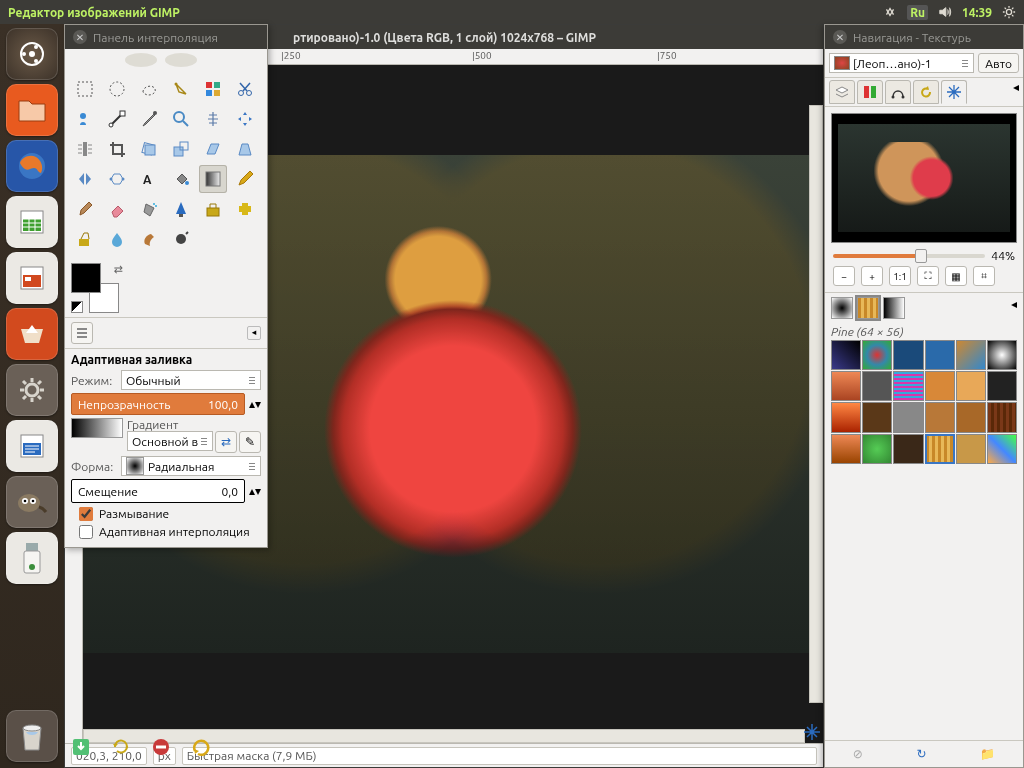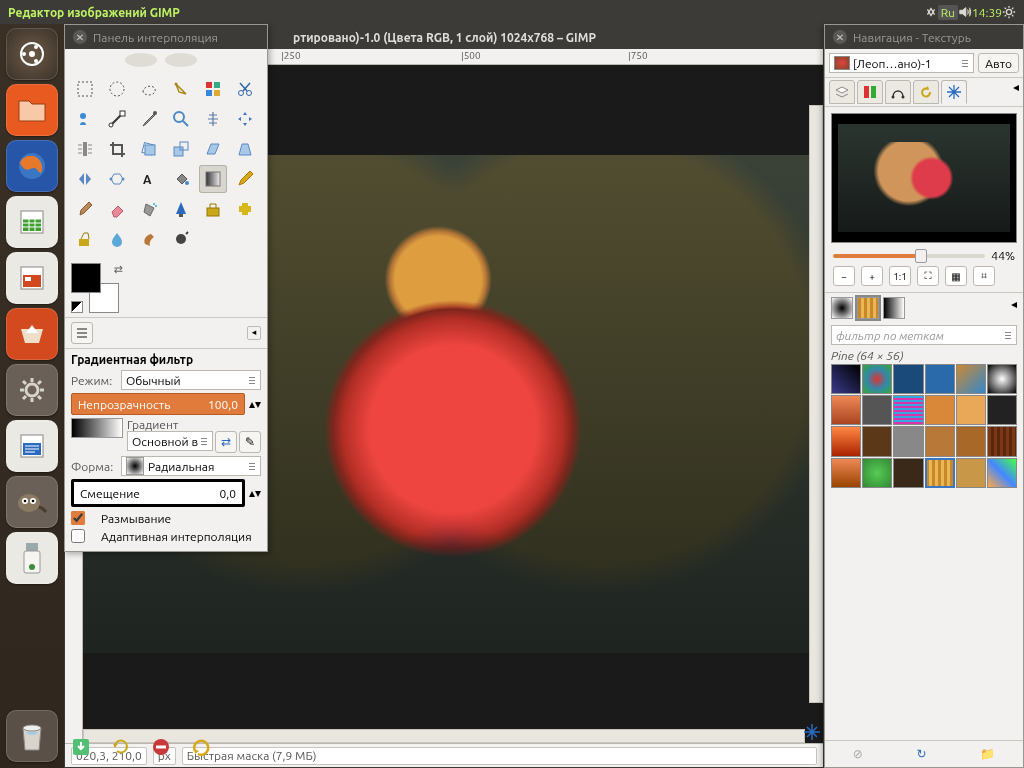--- a/index.html
+++ b/index.html
@@ -1,20 +1,20 @@
 <!DOCTYPE html>
 <html><head>
 <meta charset="utf-8">
 <style>
 *{box-sizing:border-box;margin:0;padding:0;font-family:Ubuntu,Arial,sans-serif;font-size:12px}
 body{width:1024px;height:768px;overflow:hidden;background:#4a3a2a;position:relative}
 
 .menubar{height:24px;background:#3c3b37;color:#bef264;display:flex;align-items:center;padding:0 8px;font-weight:bold;font-size:13px}
 .menubar .spacer{flex:1}
-.menubar .ind{display:inline-flex;align-items:center;gap:4px;font-weight:normal}
+.menubar .ind{margin-left:10px;display:inline-flex;align-items:center;gap:4px;font-weight:bold}
 .tray-icon{width:14px;height:14px;display:inline-block}
 
 .launcher{position:absolute;left:0;top:24px;bottom:0;width:64px;background:linear-gradient(#3a3026,#2f271e);display:flex;flex-direction:column;align-items:center;padding-top:4px;gap:4px}
 .launcher .app{width:52px;height:52px;border-radius:10px;display:flex;align-items:center;justify-content:center;box-shadow:inset 0 0 0 1px rgba(255,255,255,.15),0 1px 2px rgba(0,0,0,.4)}
 .launcher .trash{margin-top:auto;margin-bottom:6px}
 
 .desktop{position:absolute;left:64px;right:0;top:24px;bottom:0;background:radial-gradient(circle at 30% 30%,#7a6344,#3f3423 70%)}
 
 .gimp-main{position:absolute;left:64px;top:24px;width:760px;height:744px;background:#f2f1f0;border:1px solid #3b3b39;display:flex;flex-direction:column}
 .titlebar{height:24px;background:#3c3b37;color:#dededc;display:flex;align-items:center;padding:0 8px;font-weight:bold;font-size:13px;gap:6px}
@@ -53,26 +53,26 @@
 .opthdr .collapse{margin-left:auto;width:14px;height:14px;border:1px solid #bbb;font-size:9px;text-align:center;border-radius:2px}
 .section{padding:4px 6px;border-top:1px solid #cac8c0}
 .section-title{font-weight:bold;margin-bottom:4px}
 .row{display:flex;align-items:center;gap:4px;margin:3px 0}
 .row label{min-width:46px;color:#555}
 .combo{flex:1;height:20px;border:1px solid #bab8b1;background:#fff;border-radius:0;display:flex;align-items:center;padding:0 4px;position:relative}
 .combo::after{content:"";position:absolute;right:4px;top:4px;width:8px;height:10px;background:linear-gradient(#888,#888) center/6px 1px no-repeat,linear-gradient(#888,#888) center 2px/6px 1px no-repeat,linear-gradient(#888,#888) center 8px/6px 1px no-repeat}
 .spin{width:12px;display:flex;flex-direction:column}
 .opacity{height:22px;background:#e07b3c;color:#fff;display:flex;align-items:center;padding:0 6px;border-radius:2px;border:1px solid #b65b24}
 .opacity .val{margin-left:auto}
-.offset{height:22px;border:3px solid #000000;background:#fff;display:flex;align-items:center;padding:11px 6px;border-radius:2px}
+.offset{height:22px;border:1px solid #000000;background:#fff;display:flex;align-items:center;padding:11px 6px;border-radius:2px}
 .offset .val{margin-left:auto}
 .grad-prev{width:52px;height:20px;border:1px solid #999;background:linear-gradient(90deg,#000,#fff)}
 .shape-prev{width:18px;height:18px;border:1px solid #999;background:radial-gradient(circle,#000,#fff)}
 .btn-sm{width:22px;height:22px;border:1px solid #bab8b1;background:#f6f5f2;border-radius:3px;display:flex;align-items:center;justify-content:center}
-.chk{display:flex;align-items:center;gap:16px;margin:4px 0}
+.chk{display:flex;gap:6px;margin:4px 8px}
 .chk input{width:14px;height:14px}
 
 .rightdock{position:absolute;right:0;top:24px;width:200px;height:744px;background:#f2f1f0;border:1px solid #9a9790;box-shadow:-2px 2px 6px rgba(0,0,0,.3);z-index:5;display:flex;flex-direction:column}
 .rightdock .titlebar{font-weight:normal;color:#9a9a96}
 .img-picker{display:flex;gap:4px;padding:4px;border-bottom:1px solid #cac8c0}
 .img-picker .combo{font-size:11px}
 .auto-btn{height:20px;padding:0 6px;border:1px solid #bab8b1;background:#f6f5f2;border-radius:3px;display:flex;align-items:center}
 .tabrow{display:flex;gap:2px;padding:2px 4px;border-bottom:1px solid #cac8c0}
 .tabrow .tab{width:26px;height:24px;border:1px solid #bab8b1;border-radius:3px 3px 0 0;display:flex;align-items:center;justify-content:center;background:#ece9e2}
 .tabrow .tab.active{background:#f2f1f0;border-bottom-color:#f2f1f0}
@@ -208,22 +208,22 @@
 <div class="gimp-main">
   <div class="titlebar">
     <span class="x">✕</span>
     <span style="margin-left:200px">ртировано)-1.0 (Цвета RGB, 1 слой) 1024x768 – GIMP</span>
   </div>
   <div style="display:flex">
     <div style="width:18px;height:16px;border-right:1px solid #bab8b1;border-bottom:1px solid #bab8b1"></div>
     <div class="ruler-h" style="flex:1">
       <span style="left:2px">|0</span>
         <span style="left:180px">|250</span>
-        <span style="left:360px">|500</span>
-        <span style="left:527px">|750</span>
+        <span style="left:371px">|500</span>
+        <span style="left:556px">|750</span>
     </div>
   </div>
   <div class="canvas-wrap">
     <div class="ruler-v"></div>
     <div class="canvas">
       <div class="leopard"></div>
     </div>
     <div class="scroll-v"></div>
   </div>
   <div class="scroll-h"></div>
@@ -495,21 +495,21 @@
     <span class="btn-sm">
         <svg width="12" height="12">
           <rect x="1" y="1" width="10" height="2" fill="#888"></rect>
           <rect x="1" y="5" width="10" height="2" fill="#888"></rect>
           <rect x="1" y="9" width="10" height="2" fill="#888"></rect>
         </svg>
       </span>
     <span class="collapse">◂</span>
   </div>
   <div class="section">
-    <div class="section-title">Градиентная фильтр</div>
+    <div class="section-title">Адаптивная заливка</div>
     <div class="row">
       <label>Режим:</label>
       <div class="combo">
           <span>Обычный</span>
         </div>
     </div>
     <div class="row">
       <div class="opacity" style="flex:1">
         <span>Непрозрачность</span>
           <span class="val">100,0</span>
@@ -615,25 +615,20 @@
     <div class="b">⛶</div>
     <div class="b">▦</div>
     <div class="b">⌗</div>
   </div>
   <div class="tex-tabs">
     <div class="sw" style="background:radial-gradient(#000,#fff)"></div>
     <div class="sw" style="background:repeating-linear-gradient(90deg,#c88828 0 3px,#e8b858 3px 6px);outline:2px solid #888"></div>
     <div class="sw" style="background:linear-gradient(90deg,#000,#fff)"></div>
     <span style="margin-left:auto" class="collapse">◂</span>
   </div>
-  <div class="tex-filter">
-      <div class="combo" title="фильтр по меткам">
-        <span style="color:#999;font-style:italic">фильтр по меткам</span>
-      </div>
-    </div>
   <div class="tex-label">Pine (64 × 56)</div>
   <div class="tex-grid">
     <div class="tex" style="background:linear-gradient(45deg,#3a3a8a,#000)"></div>
     <div class="tex" style="background:radial-gradient(#d33,#38a,#3a3)"></div>
     <div class="tex" style="background:#1a4a7a"></div>
     <div class="tex" style="background:#2a6aaa"></div>
     <div class="tex" style="background:linear-gradient(135deg,#c83,#38c)"></div>
     <div class="tex" style="background:radial-gradient(#fff,#000)"></div>
     <div class="tex" style="background:linear-gradient(#e85,#a42)"></div>
     <div class="tex" style="background:#555"></div>

